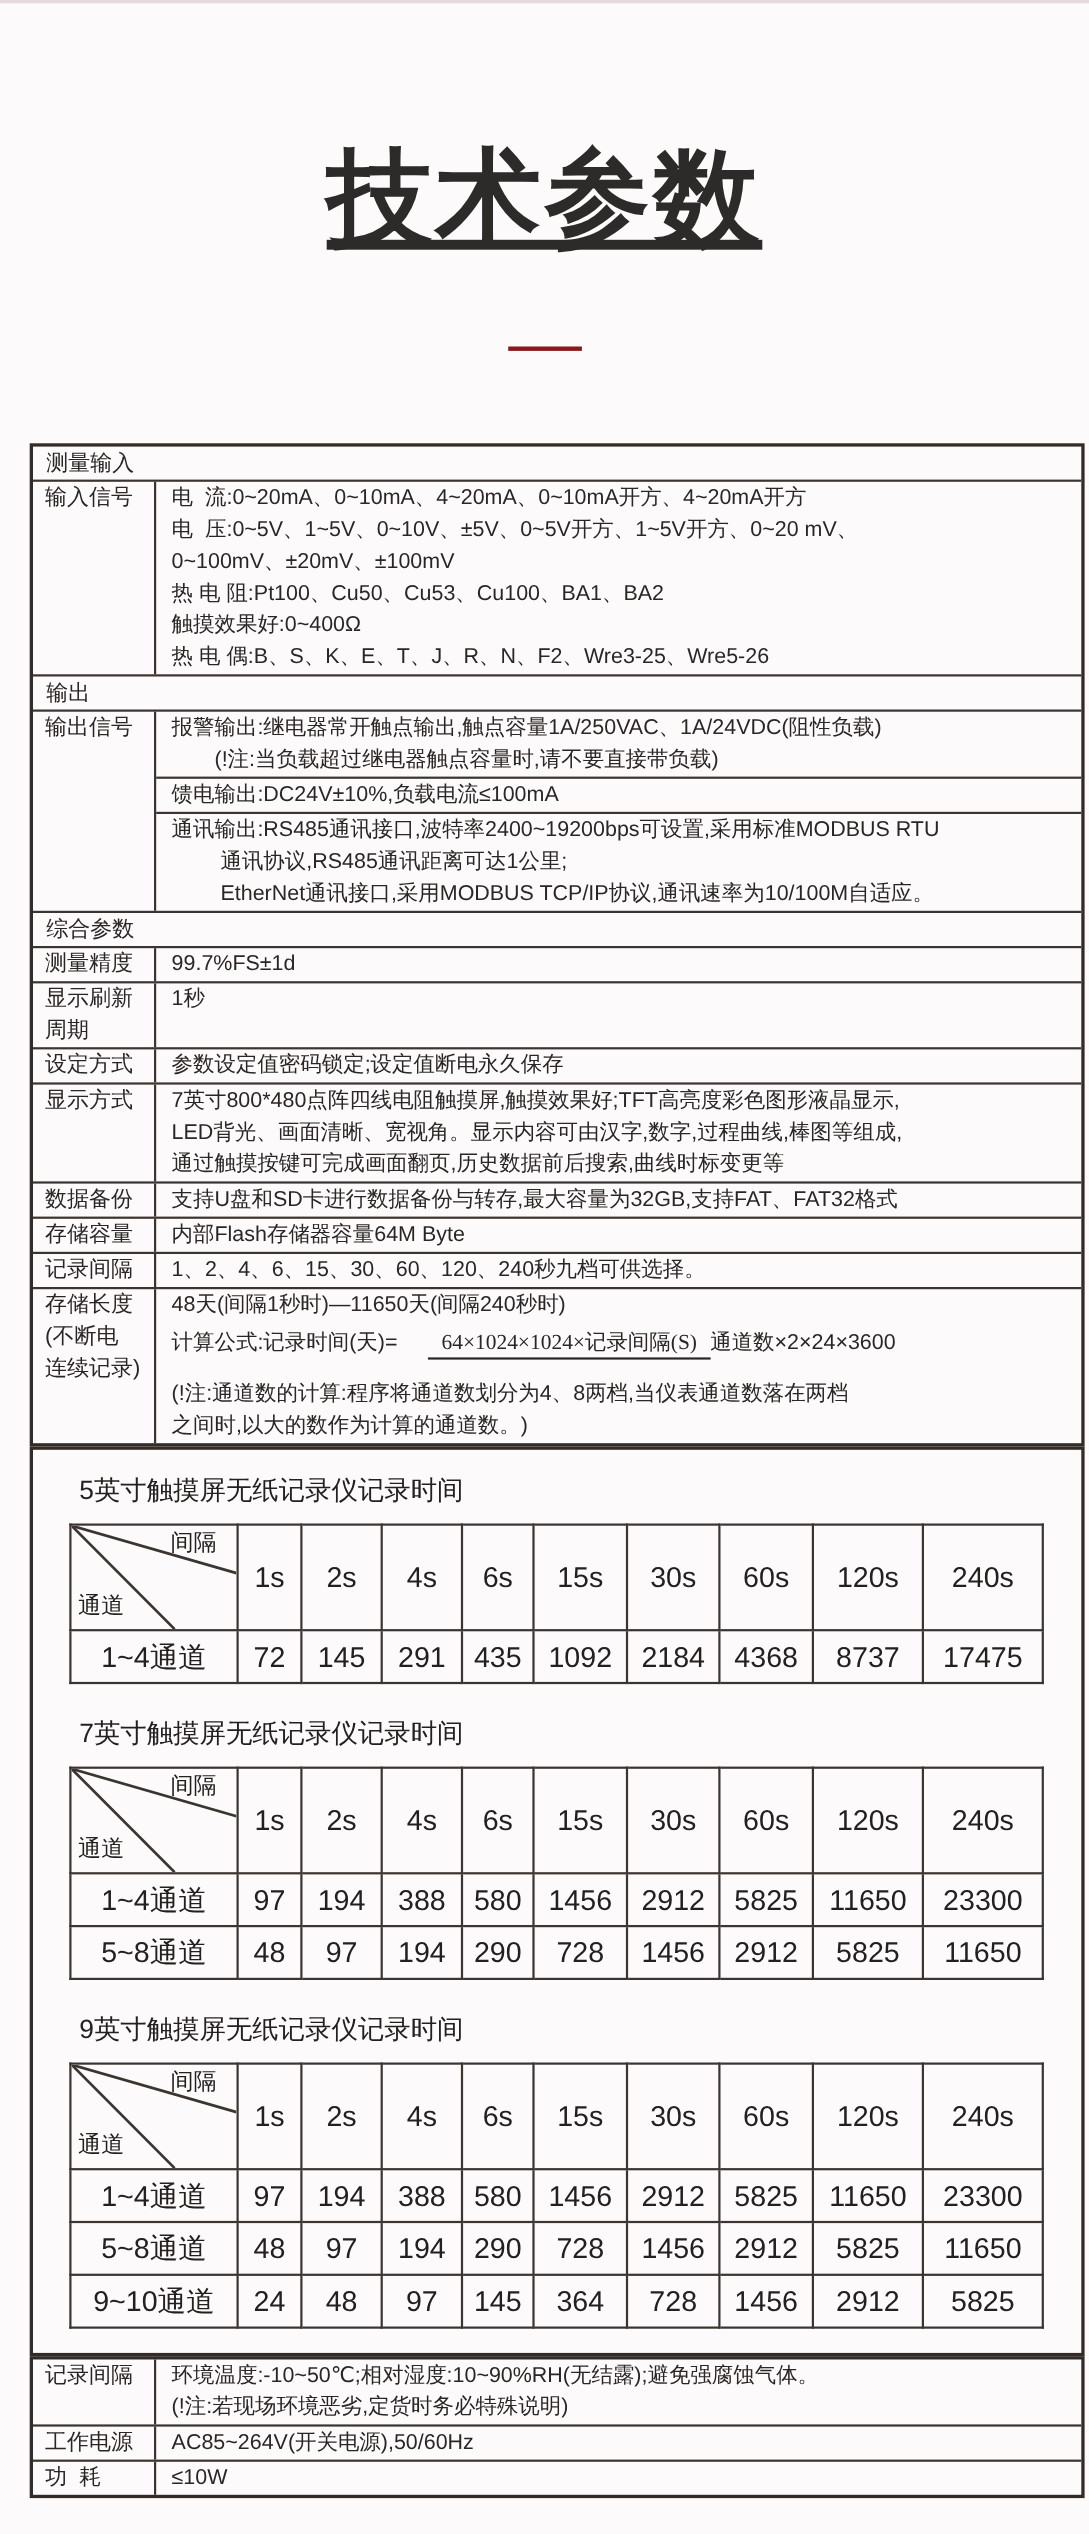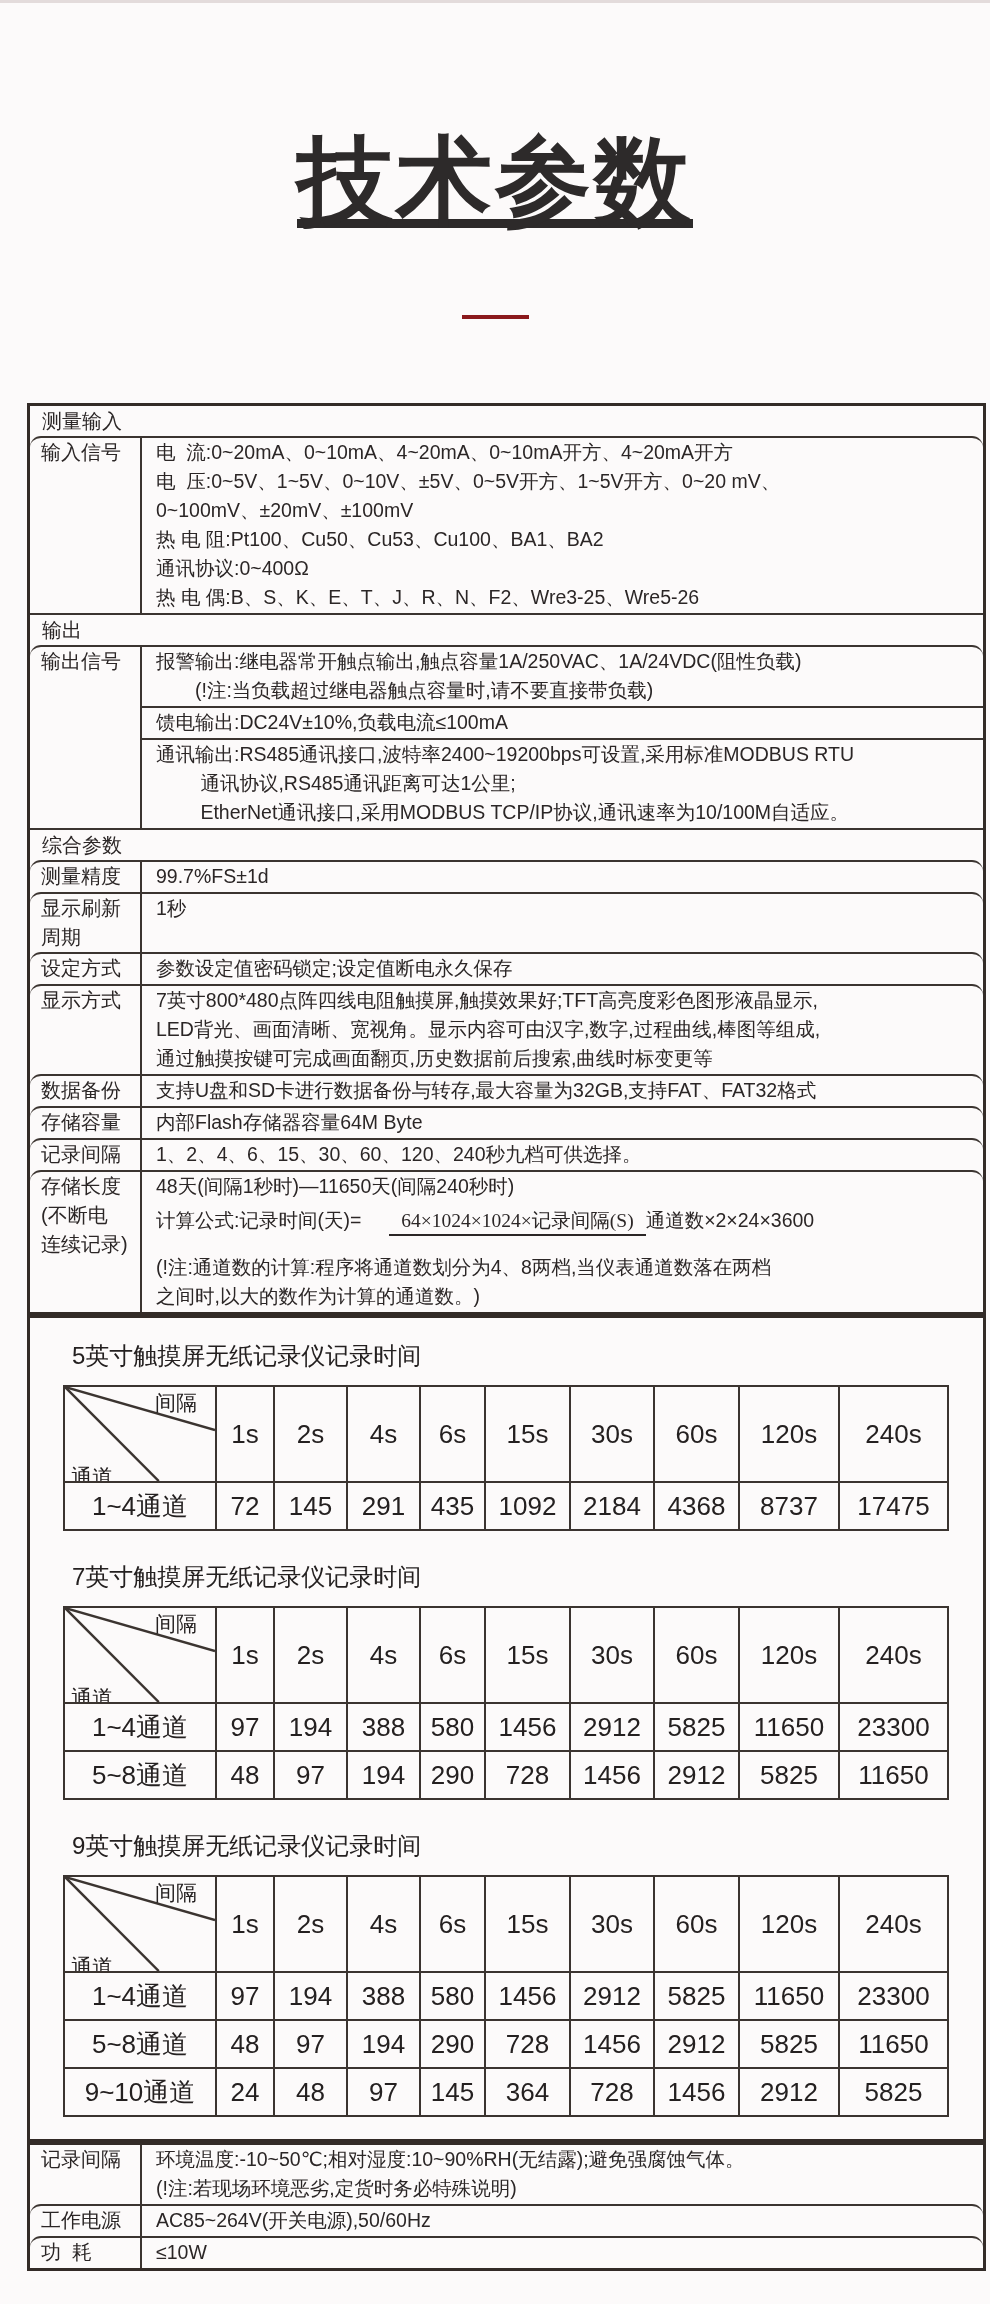--- a/index.html
+++ b/index.html
@@ -24,21 +24,21 @@
   }
   #spec-box{margin-top:84px;}
   .box > :first-child{border-top:none !important;}
 
   
   .spec-section{
     border-top:2px solid #3b3430;
     font-size:20px;line-height:28px;padding:1px 0 1px 12px;
     color:#2b2626;
   }
-  .spec-row{display:flex;border-top:2px solid #3b3430;border-radius:11px;}
+  .spec-row{display:flex;border-top:2px solid #3b3430;}
   .spec-label{
     flex:none;width:112px;box-sizing:border-box;
     border-right:2px solid #3b3430;
     padding:0 4px 0 11px;
     font-size:20px;line-height:29px;
   }
   .spec-content{flex:1;min-width:0;display:flex;flex-direction:column;}
   .spec-cell{padding:0 6px 1px 14px;font-size:19.5px;line-height:29px;}
   .spec-cell + .spec-cell{border-top:2px solid #3b3430;}
   .spec-line{white-space:pre-wrap;}
@@ -66,21 +66,21 @@
     font-size:26px;color:#242020;padding:0;
     overflow:hidden;
   }
   tr.rt-header{height:96px;}
   tr.rt-datarow{height:48px;border-radius:20px;}
   td.corner-cell{position:relative;}
   .corner-cell svg{position:absolute;left:0;top:0;width:100%;height:100%;}
   .corner-label{position:absolute;font-size:21px;line-height:22px;color:#242020;}
   .corner-interval{left:90px;top:5px;}
   .corner-days{left:80px;top:56px;margin-top:47px;}
-  .corner-channel{left:6px;top:62px;margin-top:17px;}
+  .corner-channel{left:6px;top:62px;}
   td.rt-rowlabel{text-align:left;padding-left:12px;font-size:24px;}
 
   #bottom-box{margin-top:0;}
 </style>
 </head>
 <body>
 
 <div class="top-strip"></div>
 
 <h1 class="main-title">技术参数</h1>
@@ -92,21 +92,21 @@
     <div class="spec-row">
       <div class="spec-label">
         <div class="spec-line">输入信号</div>
       </div>
       <div class="spec-content">
         <div class="spec-cell">
           <div class="spec-line">电  流:0~20mA、0~10mA、4~20mA、0~10mA开方、4~20mA开方</div>
           <div class="spec-line">电  压:0~5V、1~5V、0~10V、±5V、0~5V开方、1~5V开方、0~20 mV、</div>
           <div class="spec-line">0~100mV、±20mV、±100mV</div>
           <div class="spec-line">热 电 阻:Pt100、Cu50、Cu53、Cu100、BA1、BA2</div>
-          <div class="spec-line">通讯协议:0~400Ω</div>
+          <div class="spec-line">触摸效果好:0~400Ω</div>
           <div class="spec-line">热 电 偶:B、S、K、E、T、J、R、N、F2、Wre3-25、Wre5-26</div>
         </div>
       </div>
     </div>
     <div class="spec-section">输出</div>
     <div class="spec-row">
       <div class="spec-label">
         <div class="spec-line">输出信号</div>
       </div>
       <div class="spec-content">

